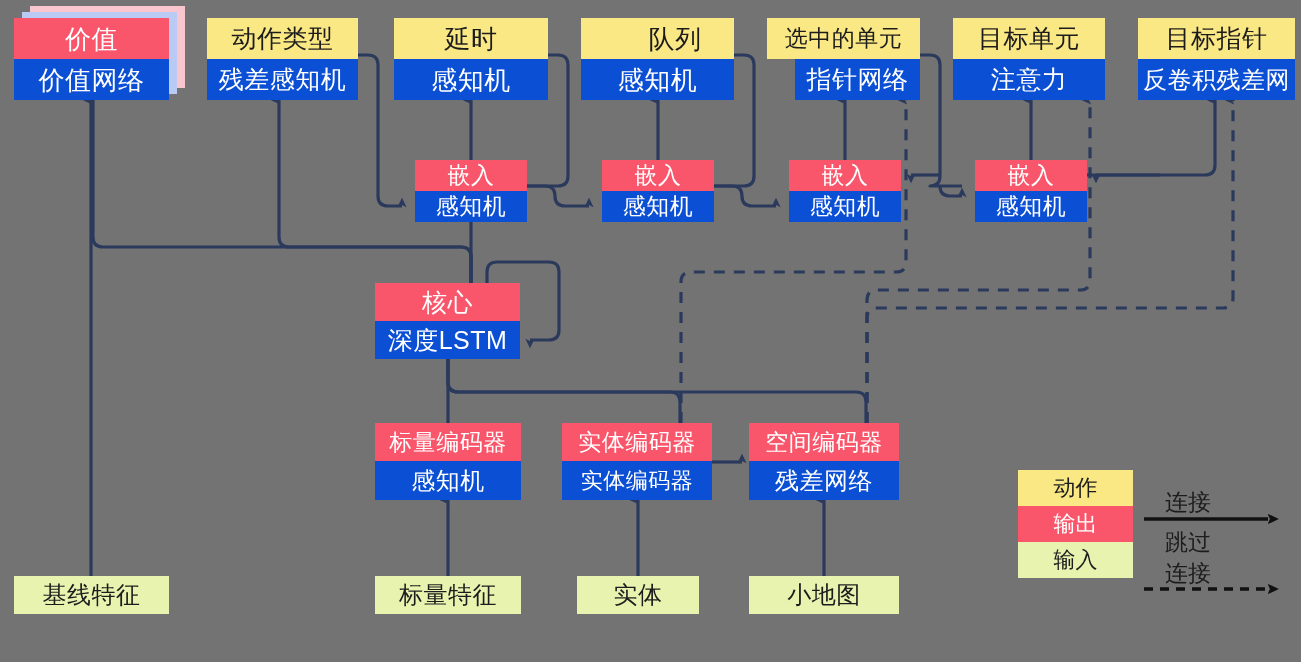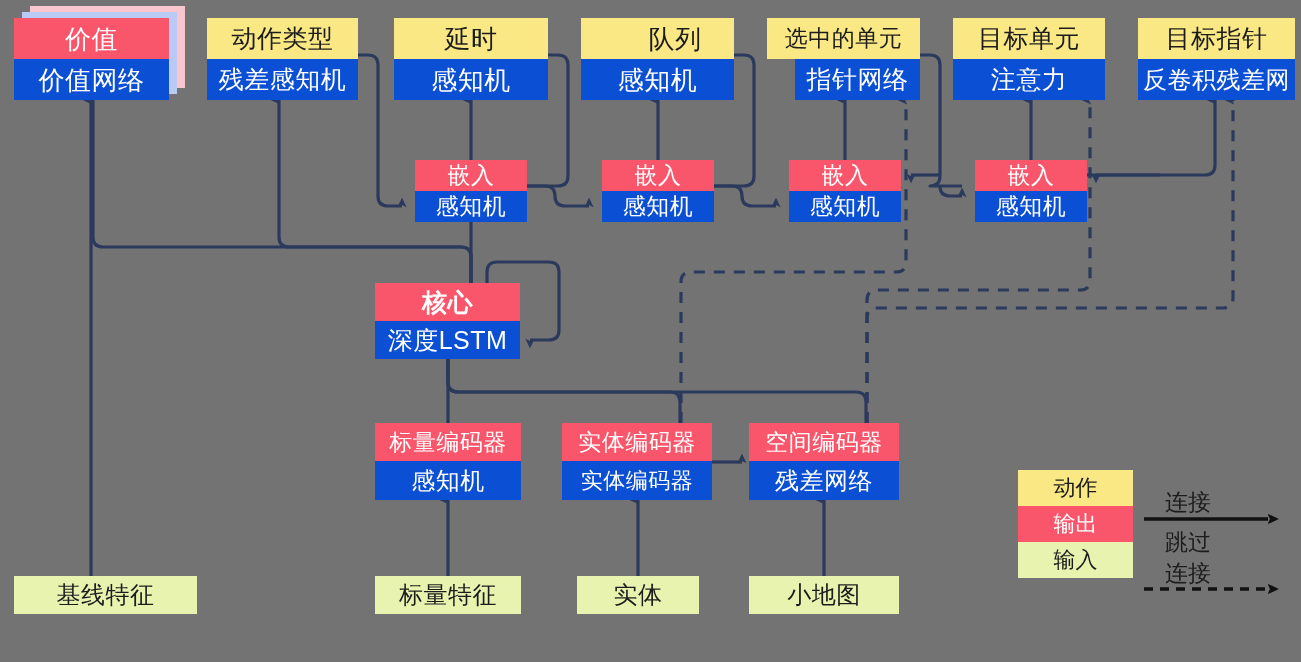--- a/index.html
+++ b/index.html
@@ -186,41 +186,41 @@
       <div class="cell c-output" style="height:31px;font-size:23px;">嵌入</div>
       <div class="cell c-net" style="height:31px;font-size:23px;">感知机</div>
     </div>
     <div class="node" style="left:975px;top:160px;width:112px;height:62px;">
       <div class="cell c-output" style="height:31px;font-size:23px;">嵌入</div>
       <div class="cell c-net" style="height:31px;font-size:23px;">感知机</div>
     </div>
   </div>
 
   <div class="node" style="left:375px;top:283px;width:145px;height:76px;">
-    <div class="cell c-output" style="height:38px;font-size:25px;font-weight:bold;">核心</div>
+    <div class="cell c-output" style="height:38px;font-size:25px;">核心</div>
     <div class="cell c-net" style="height:38px;font-size:25px;">深度LSTM</div>
   </div>
 
   <div>
     <div class="node" style="left:375px;top:423px;width:146px;height:77px;">
       <div class="cell c-output" style="height:38px;font-size:23px;">标量编码器</div>
       <div class="cell c-net" style="height:39px;font-size:24px;">感知机</div>
     </div>
     <div class="node" style="left:562px;top:423px;width:150px;height:77px;">
       <div class="cell c-output" style="height:38px;font-size:23px;">实体编码器</div>
       <div class="cell c-net" style="height:39px;font-size:22px;">实体编码器</div>
     </div>
     <div class="node" style="left:749px;top:423px;width:150px;height:77px;">
       <div class="cell c-output" style="height:38px;font-size:23px;">空间编码器</div>
       <div class="cell c-net" style="height:39px;font-size:24px;">残差网络</div>
     </div>
   </div>
 
   <div>
-    <div class="node" style="left:14px;top:576px;width:183px;height:38px;border-radius:14px;">
+    <div class="node" style="left:14px;top:576px;width:155px;height:38px;border-radius:14px;">
       <div class="cell c-input" style="height:38px;font-size:24px;">基线特征</div>
     </div>
     <div class="node" style="left:375px;top:576px;width:146px;height:38px;">
       <div class="cell c-input" style="height:38px;font-size:24px;">标量特征</div>
     </div>
     <div class="node" style="left:577px;top:576px;width:122px;height:38px;">
       <div class="cell c-input" style="height:38px;font-size:24px;">实体</div>
     </div>
     <div class="node" style="left:749px;top:576px;width:150px;height:38px;">
       <div class="cell c-input" style="height:38px;font-size:24px;">小地图</div>

